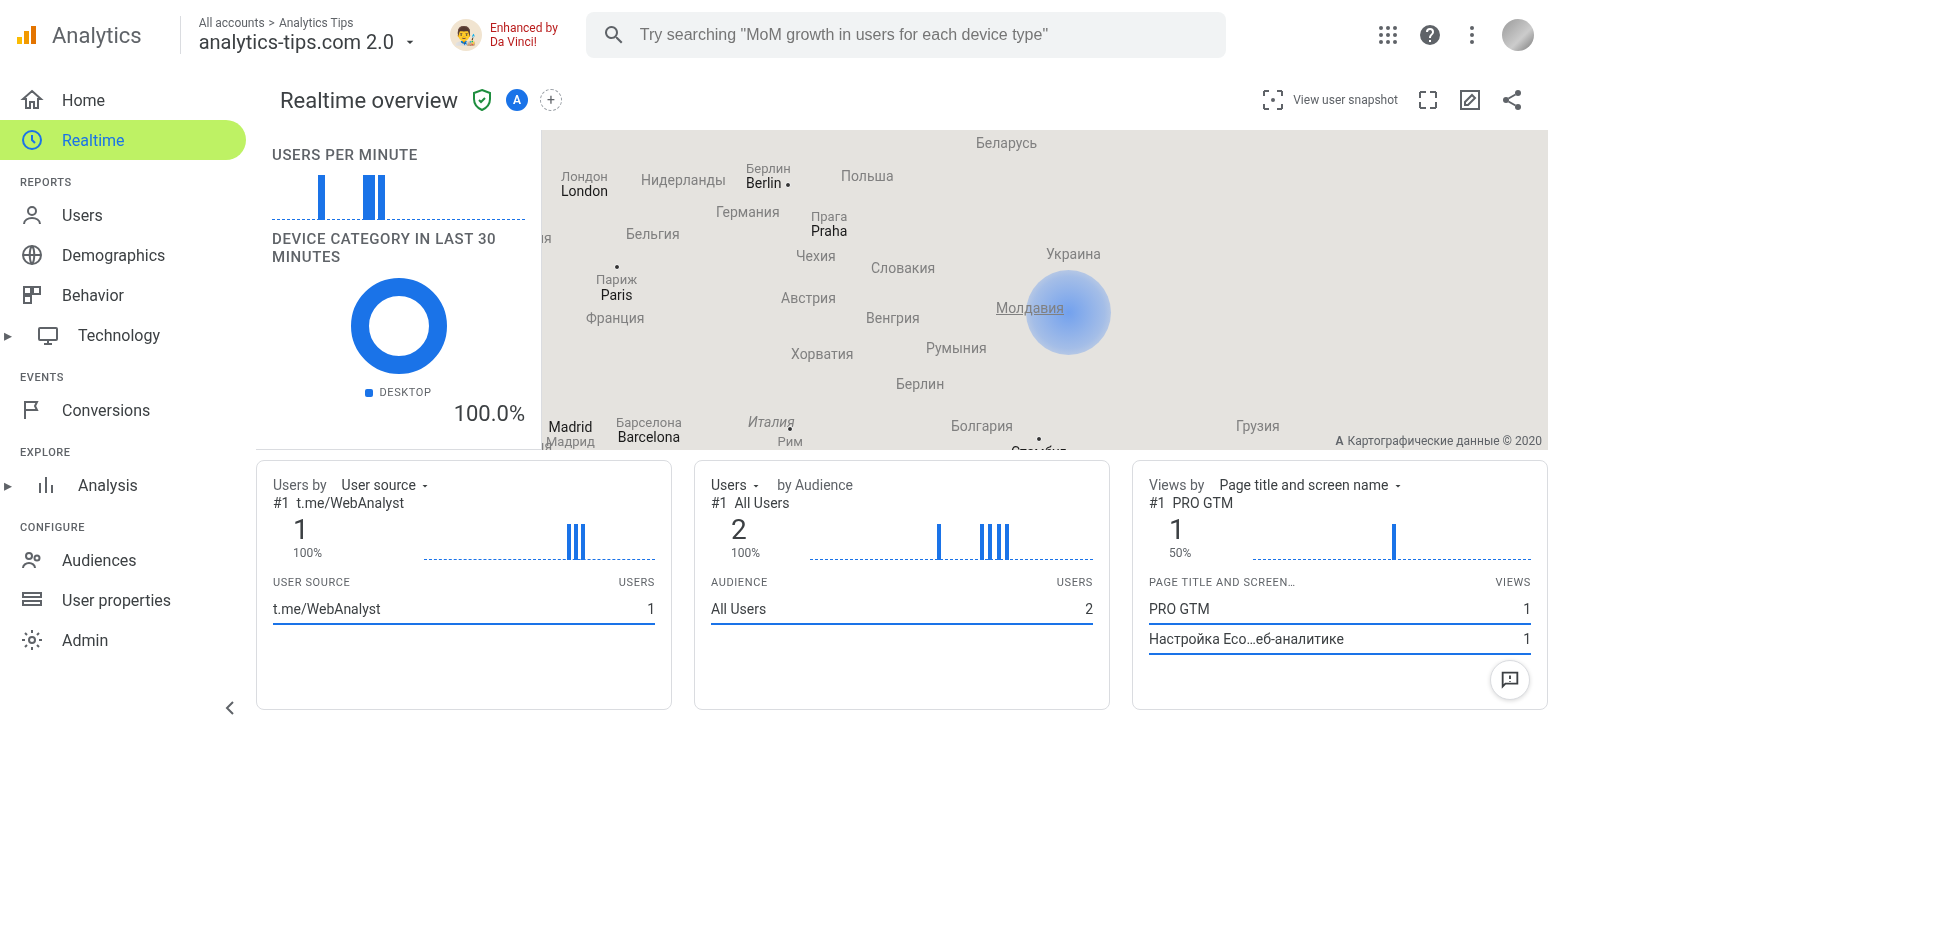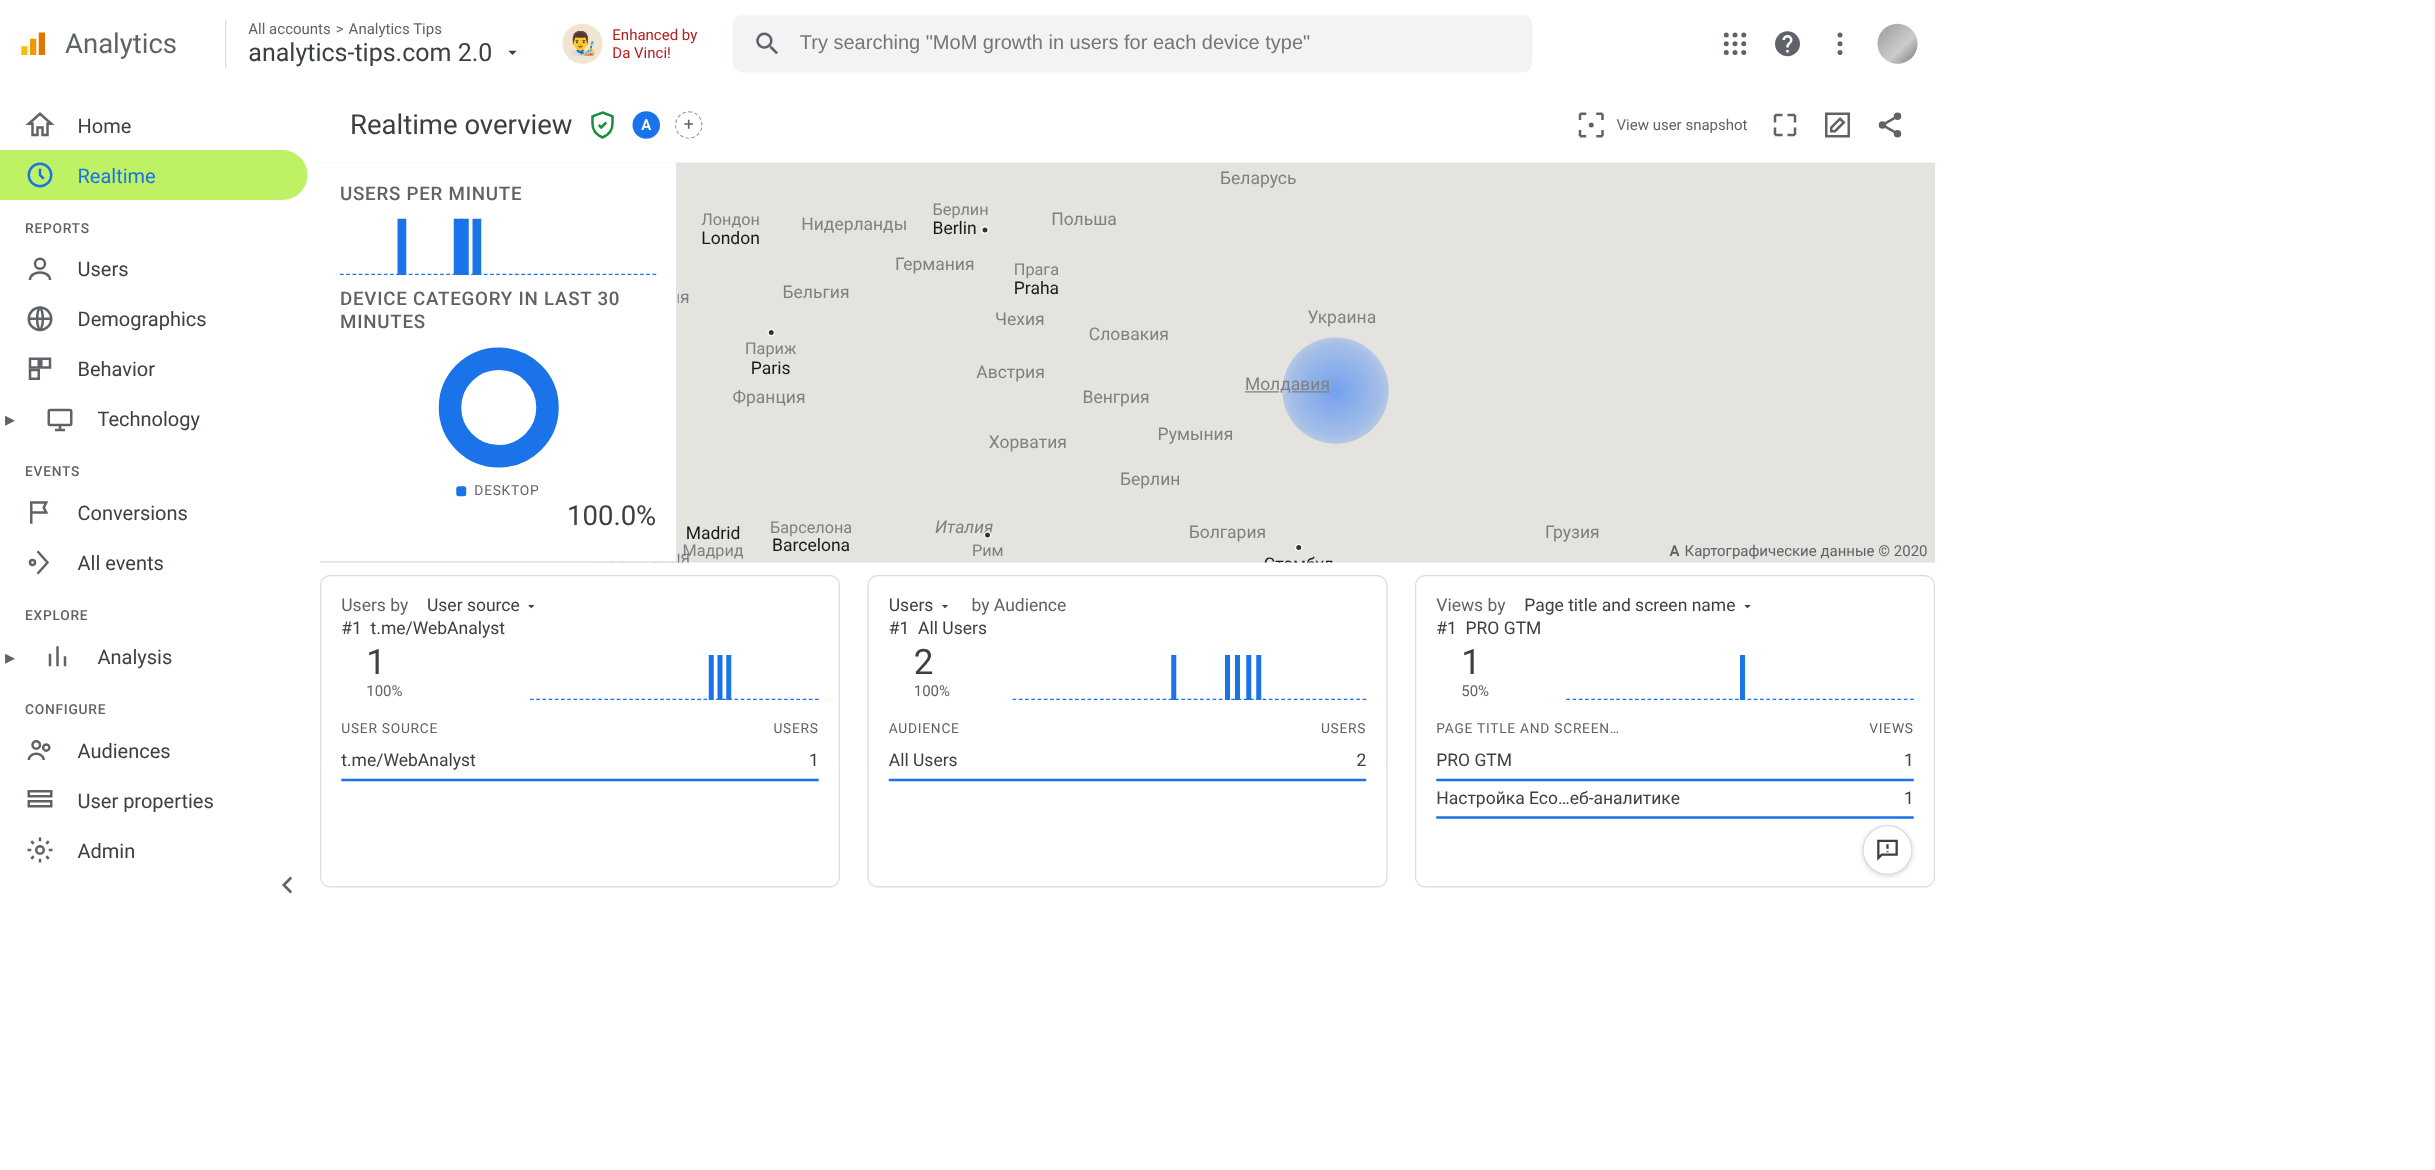--- a/index.html
+++ b/index.html
@@ -211,29 +211,20 @@
       <span>Technology</span>
     </div>
     <div class="side-label">Events</div>
     <div class="side-item">
       <span class="icon">
           <svg viewBox="0 0 24 24">
             <path d="M5 3v18M5 4h12l-2 4 2 4H5" fill="none" stroke="currentColor" stroke-width="2"></path>
           </svg>
         </span>
       <span>Conversions</span>
-    </div>
-    <div class="side-item">
-      <span class="icon">
-          <svg viewBox="0 0 24 24">
-            <path d="M10 3l8 9-8 9" fill="none" stroke="currentColor" stroke-width="2"></path>
-            <circle cx="6" cy="12" r="2" fill="none" stroke="currentColor" stroke-width="2"></circle>
-          </svg>
-        </span>
-      <span>All events</span>
     </div>
     <div class="side-label">Explore</div>
     <div class="side-item">
       <span class="expand-chev">▸</span>
       <span class="icon">
           <svg viewBox="0 0 24 24">
             <path d="M4 20V10m6 10V4m6 16v-8" stroke="currentColor" stroke-width="2"></path>
           </svg>
         </span>
       <span>Analysis</span>

